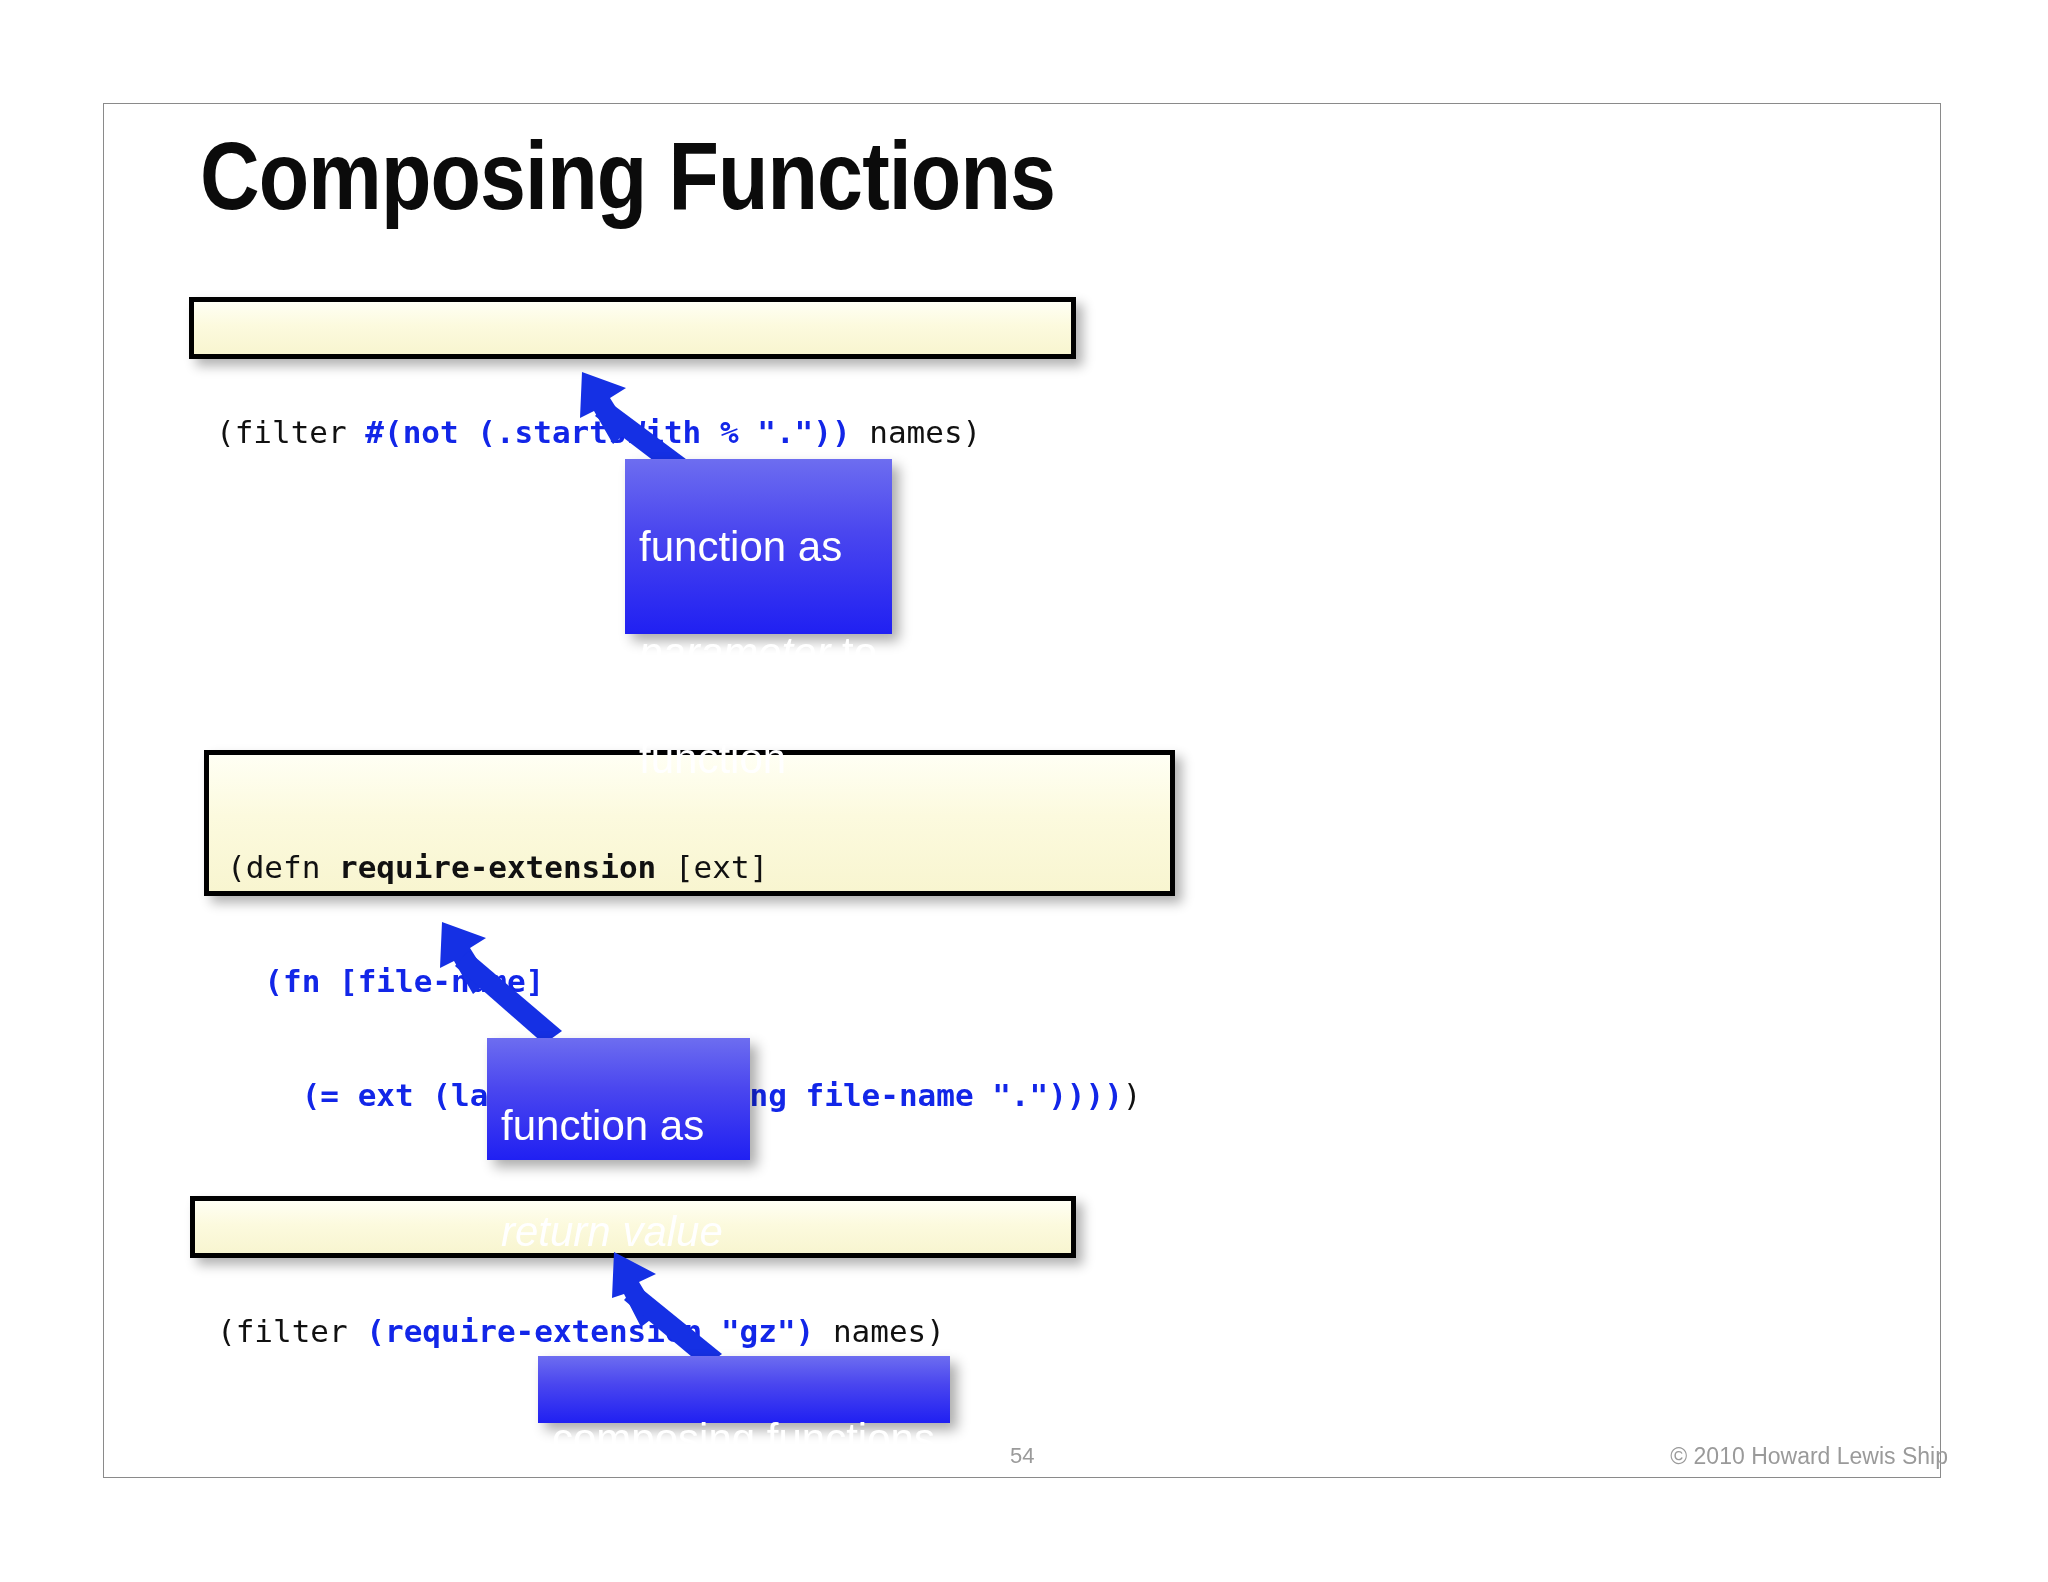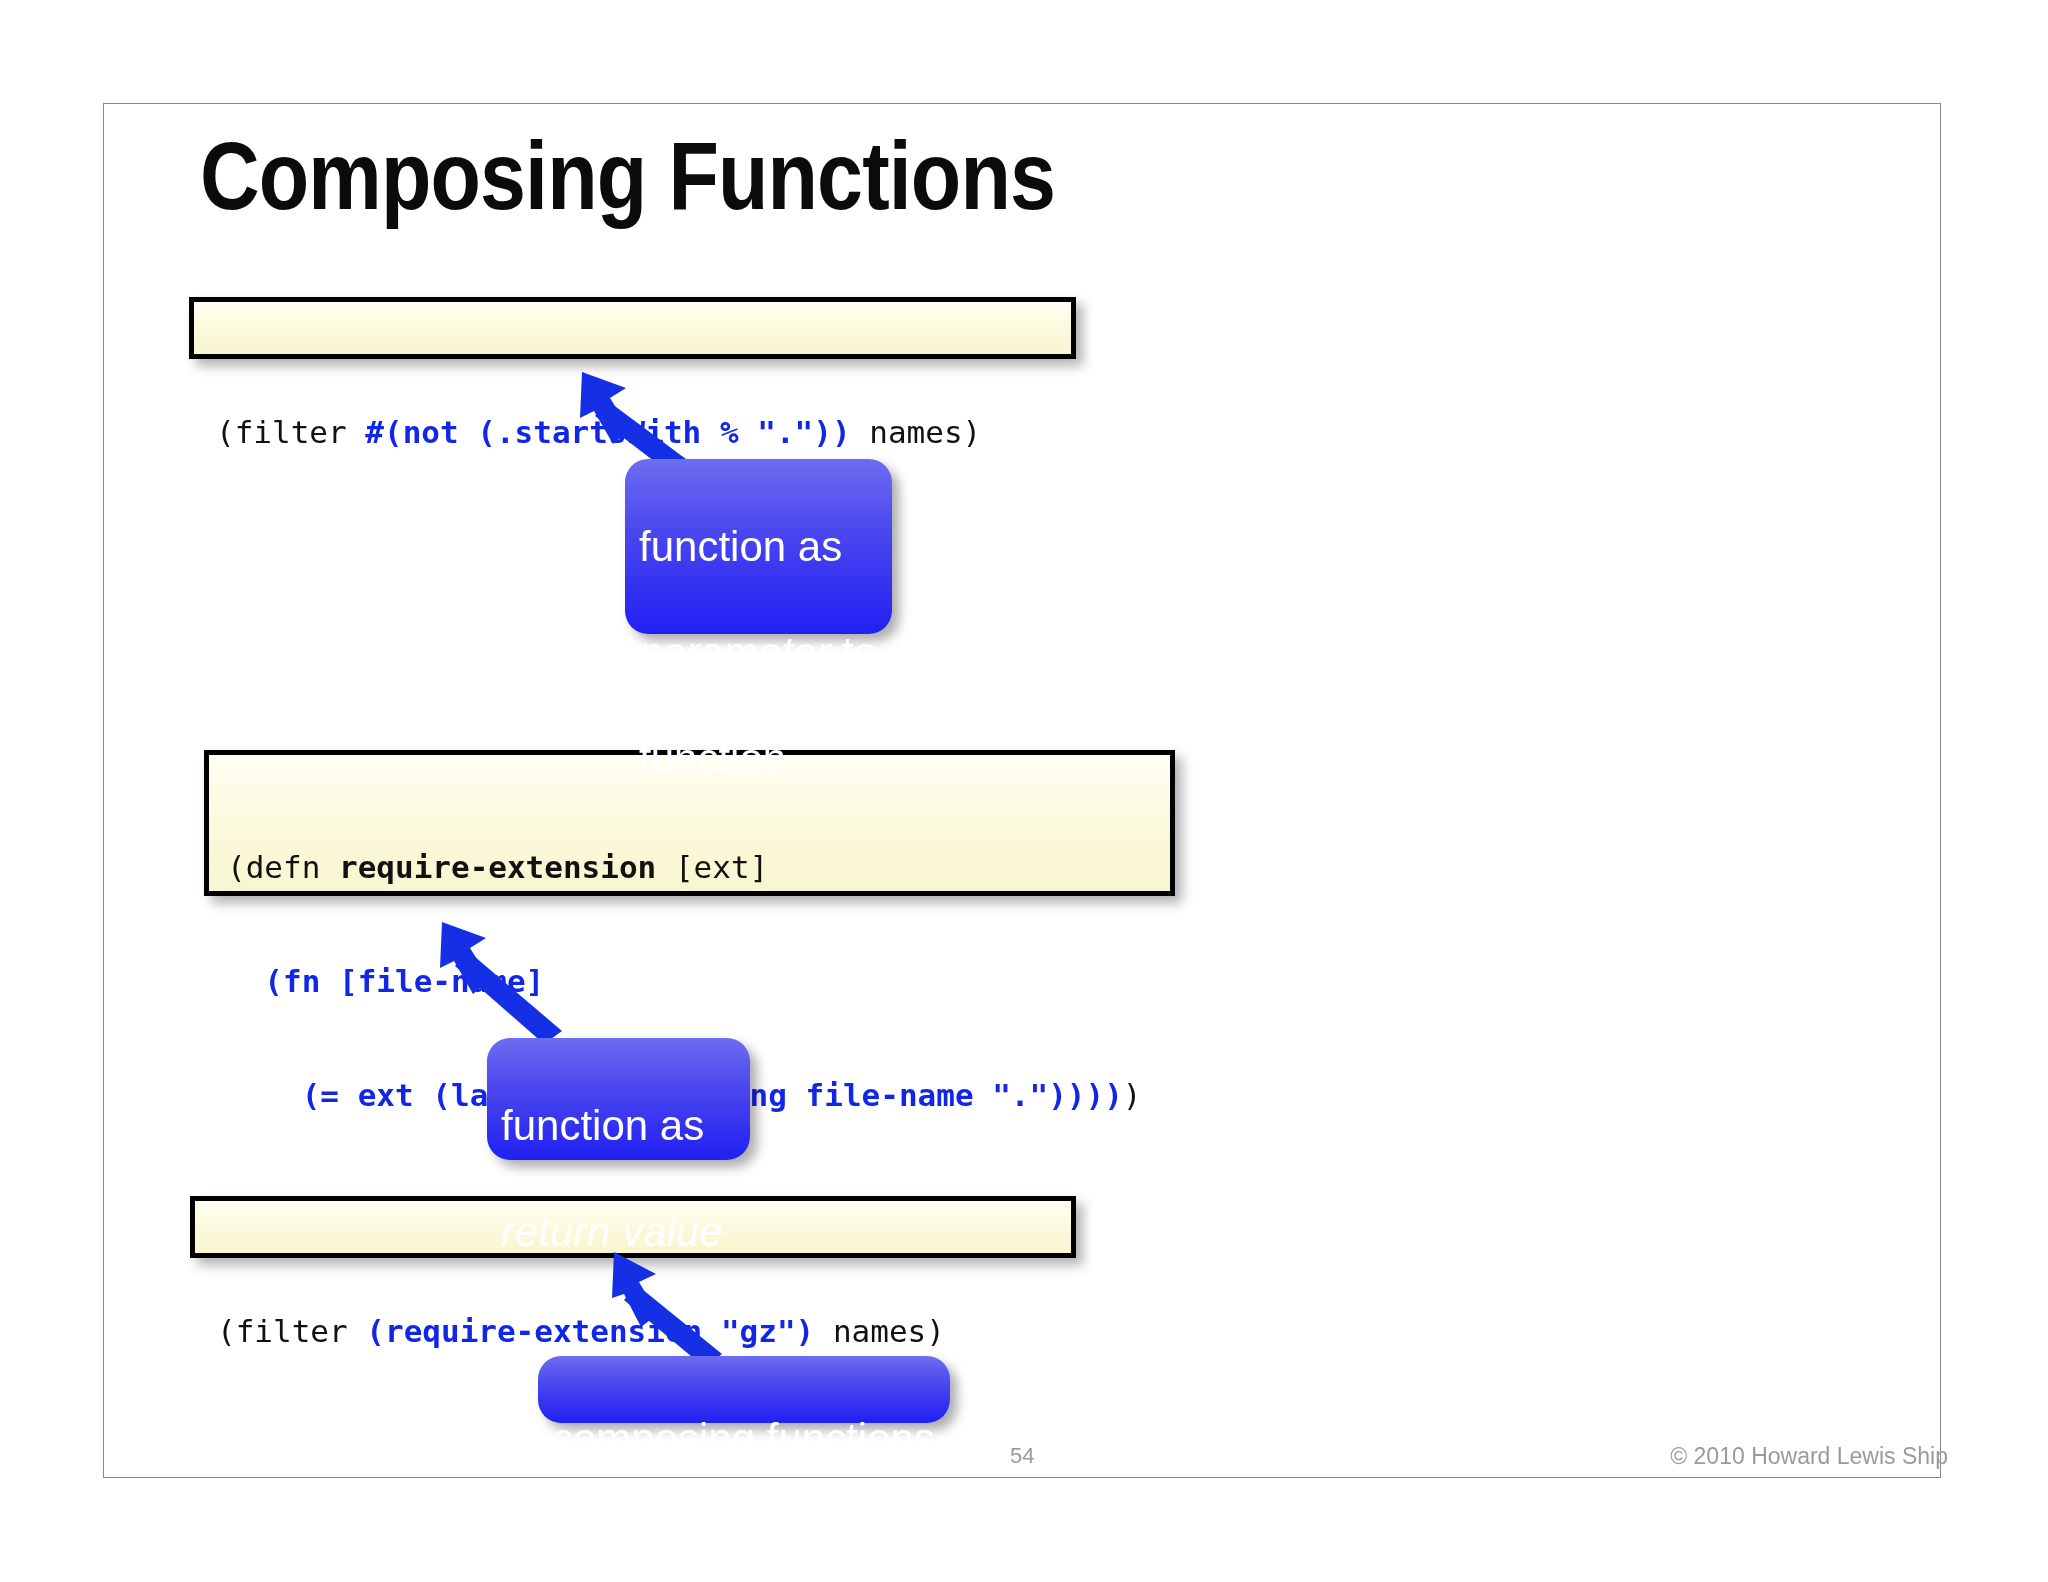--- a/index.html
+++ b/index.html
@@ -106,21 +106,20 @@
     position: absolute;
     background: linear-gradient(to bottom, #6d6df0 0%, #4a46ef 42%, #2020f2 100%);
     color: #ffffff;
     font-family: "Liberation Sans", sans-serif;
     font-size: 42px;
     line-height: 53px;
     box-shadow: 7px 7px 12px rgba(0,0,0,0.33);
     box-sizing: border-box;
     padding: 8px 0 10px 14px;
     white-space: pre-line;
-    border-radius: 23px;
   }
   .callout em {
     font-style: italic;
   }
 
   #callout-param {
     left: 625px;
     top: 459px;
     width: 267px;
     height: 175px;

